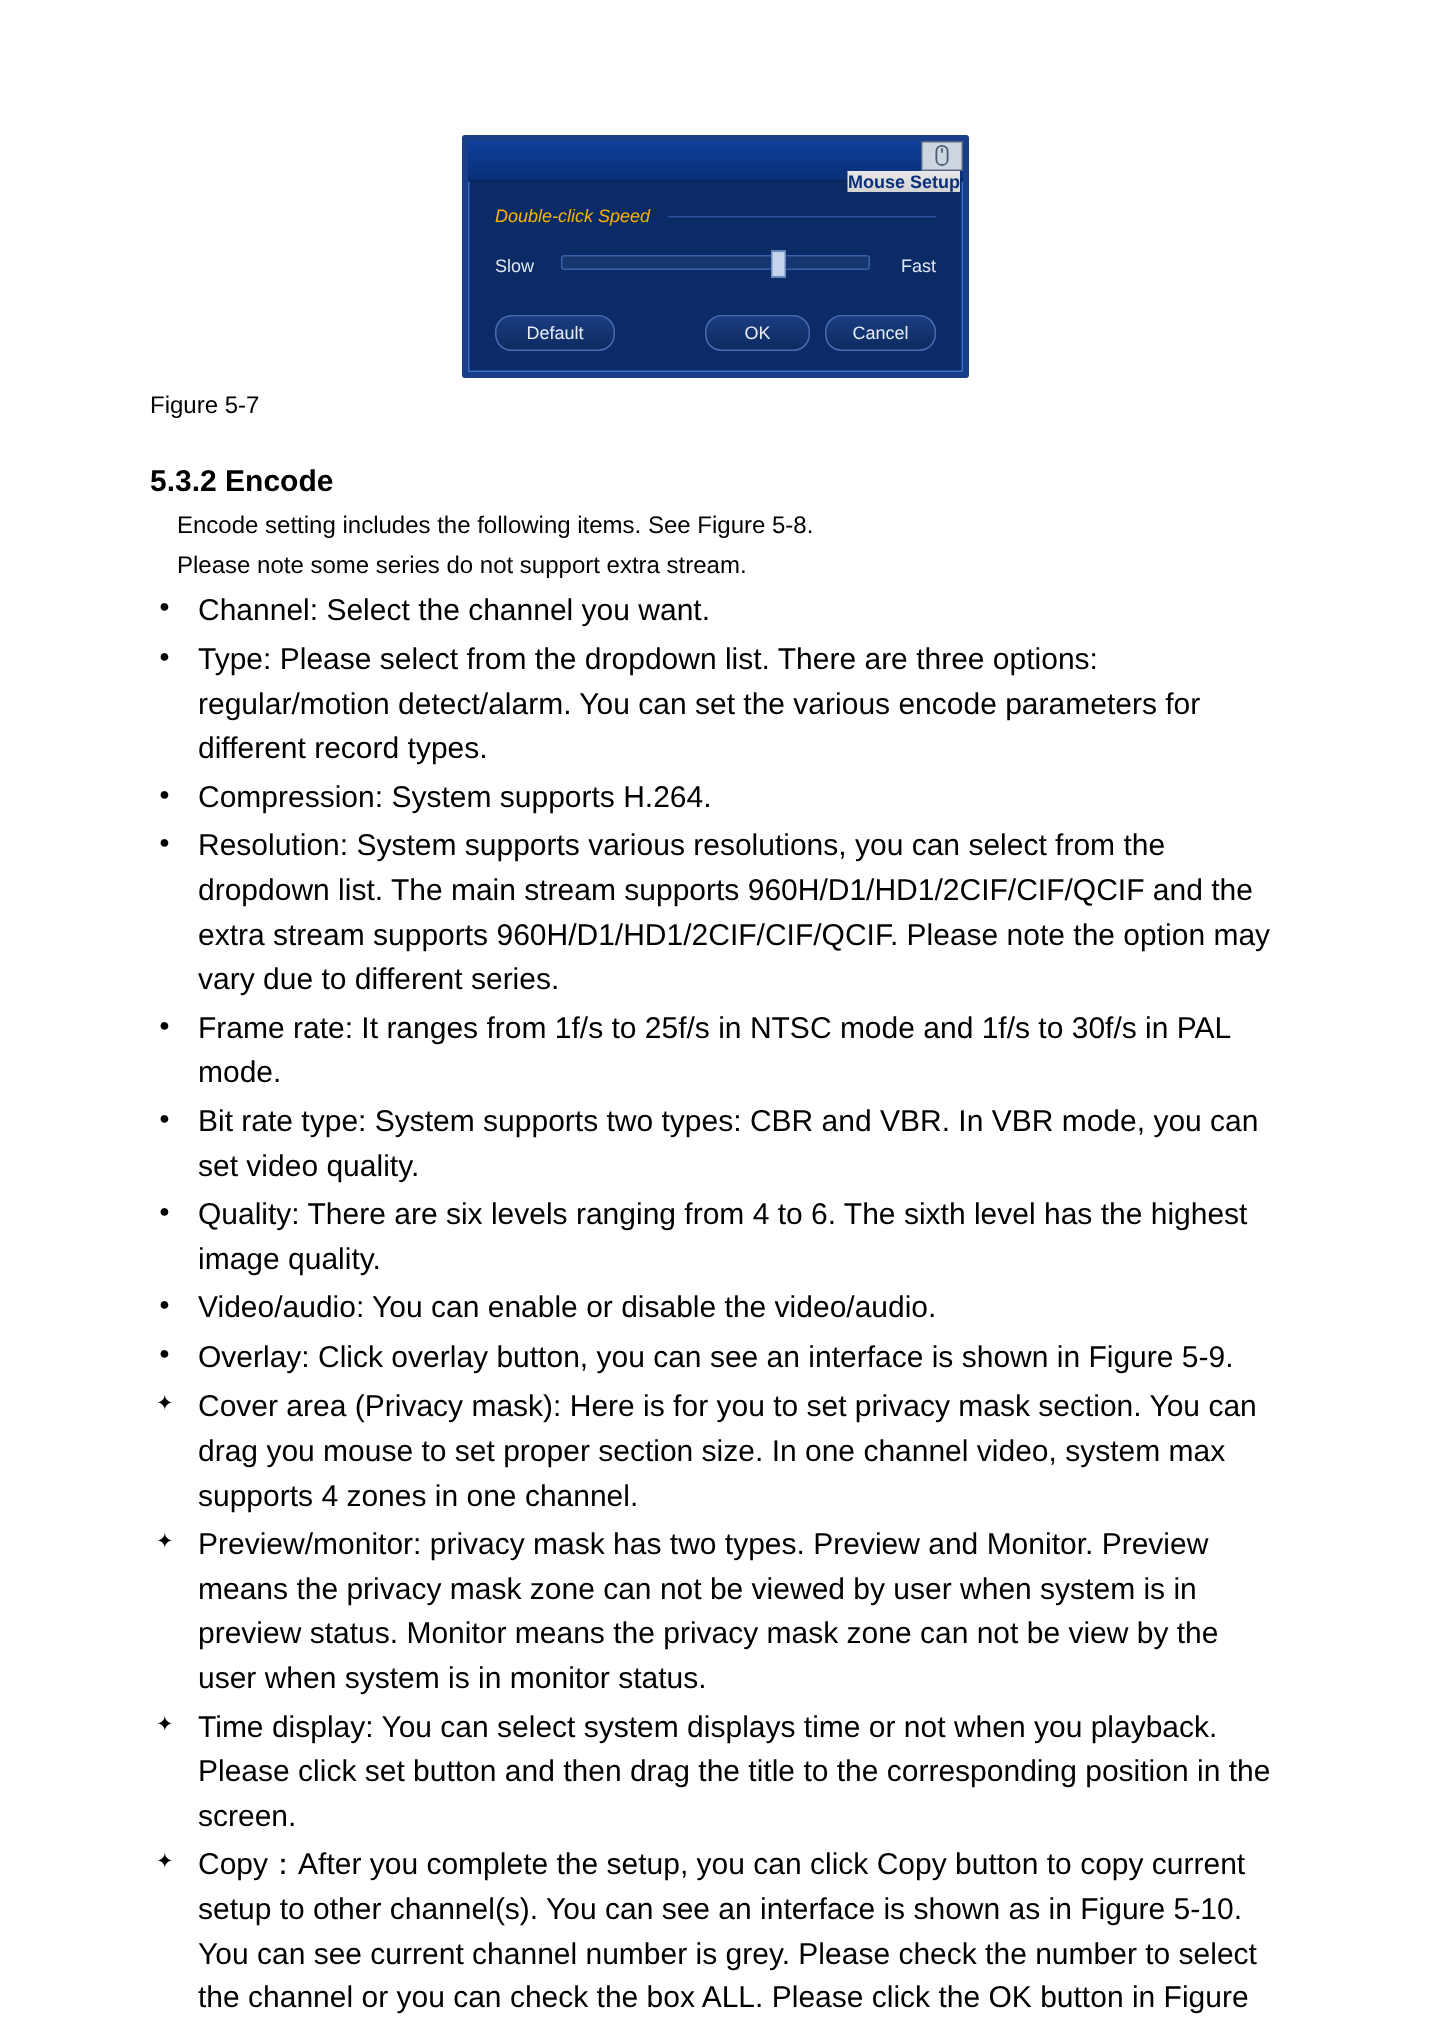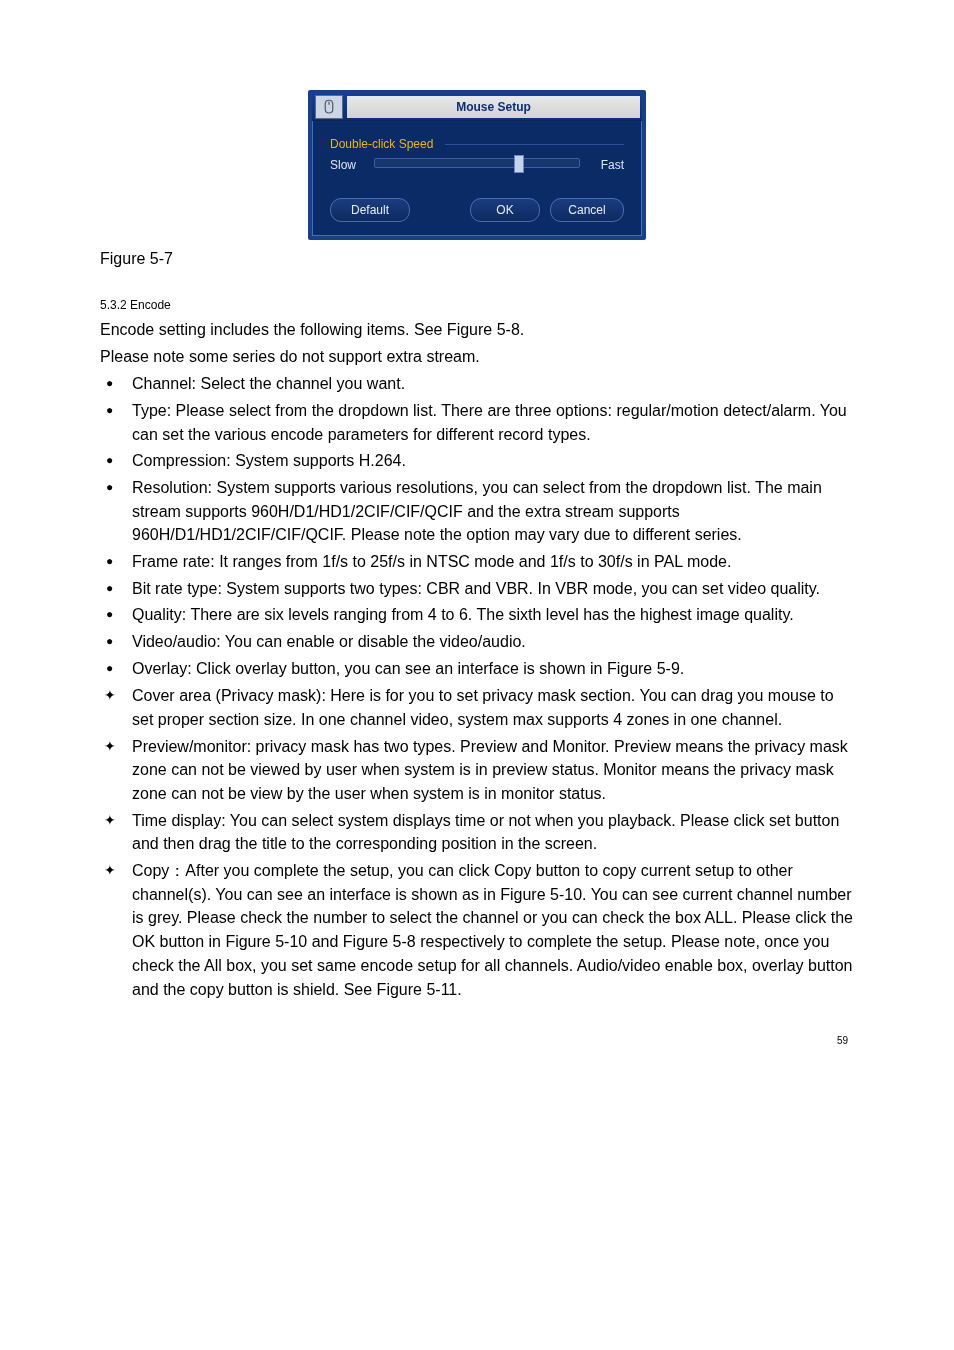--- a/index.html
+++ b/index.html
@@ -25,22 +25,23 @@
     border: 4px solid #1a3f8a;
     border-radius: 2px;
     text-align: left;
     background: #0b2b66;
     box-shadow: inset 0 0 0 1px #3a6fd0;
   }
   .dialog-titlebar {
     background: linear-gradient(#0e3f9c, #0a2f78);
     height: 26px;
     display: flex;
-    align-items: center;
+    align-items: flex-end;
     border-bottom: 1px solid #0a2556;
+    flex-direction: column;
   }
   .dialog-titlebar .icon-box {
     width: 26px;
     height: 22px;
     margin-left: 3px;
     background: #cdd5e0;
     border: 1px solid #5a6b82;
     display: flex;
     align-items: center;
     justify-content: center;
@@ -57,22 +58,23 @@
     font-size: 12px;
     font-weight: bold;
   }
   .dialog-body {
     padding: 16px 18px 14px 18px;
     color: #fff;
     font-size: 12px;
   }
   .section-title {
     color: #f4b400;
-    margin-bottom: 7px;
+    margin-bottom: 19px;
     position: relative;
+    font-style: italic;
   }
   .section-title:after {
     content: "";
     position: absolute;
     left: 115px; right: 0; top: 50%;
     border-top: 1px solid #2b4f9a;
   }
   .slider-row {
     display: flex;
     gap: 8px;
@@ -112,36 +114,36 @@
   .btn-default { width: 78px; }
   .btn-spacer { flex:1; }
   .btn-ok { width: 68px; }
   .btn-cancel { width: 72px; }
   .caption {
     text-align: left;
     font-size: 16px;
     margin: 10px 0 30px 0;
   }
   h3.section {
-    font-size: 12px;
-    font-weight: normal;
+    font-size: 20px;
+    font-weight: bold;
     margin: 20px 0 6px 0;
   }
   .para {
     font-size: 16px;
     line-height: 1.45;
-    margin: 0 0 4px 0;
+    margin: 0 0 4px 18px;
   }
   ul.bullets, ul.diamonds {
     list-style: none;
     padding: 0;
     margin: 4px 0 0 0;
   }
   ul.bullets > li, ul.diamonds > li {
-    font-size: 16px;
+    font-size: 20px;
     line-height: 1.48;
     padding-left: 32px;
     position: relative;
     margin: 0 0 3px 0;
   }
   ul.bullets > li:before {
     content: "\25CF";
     position: absolute;
     left: 6px;
     top: 0;

